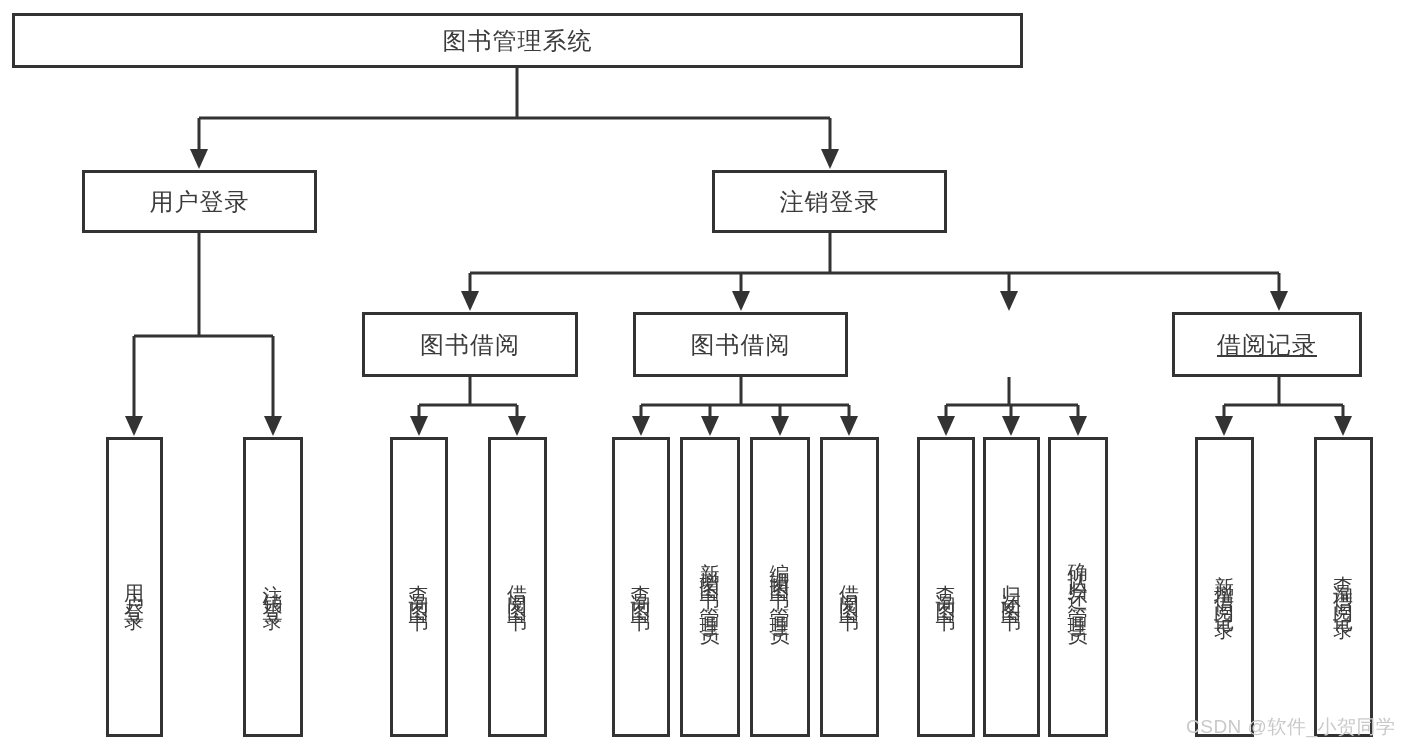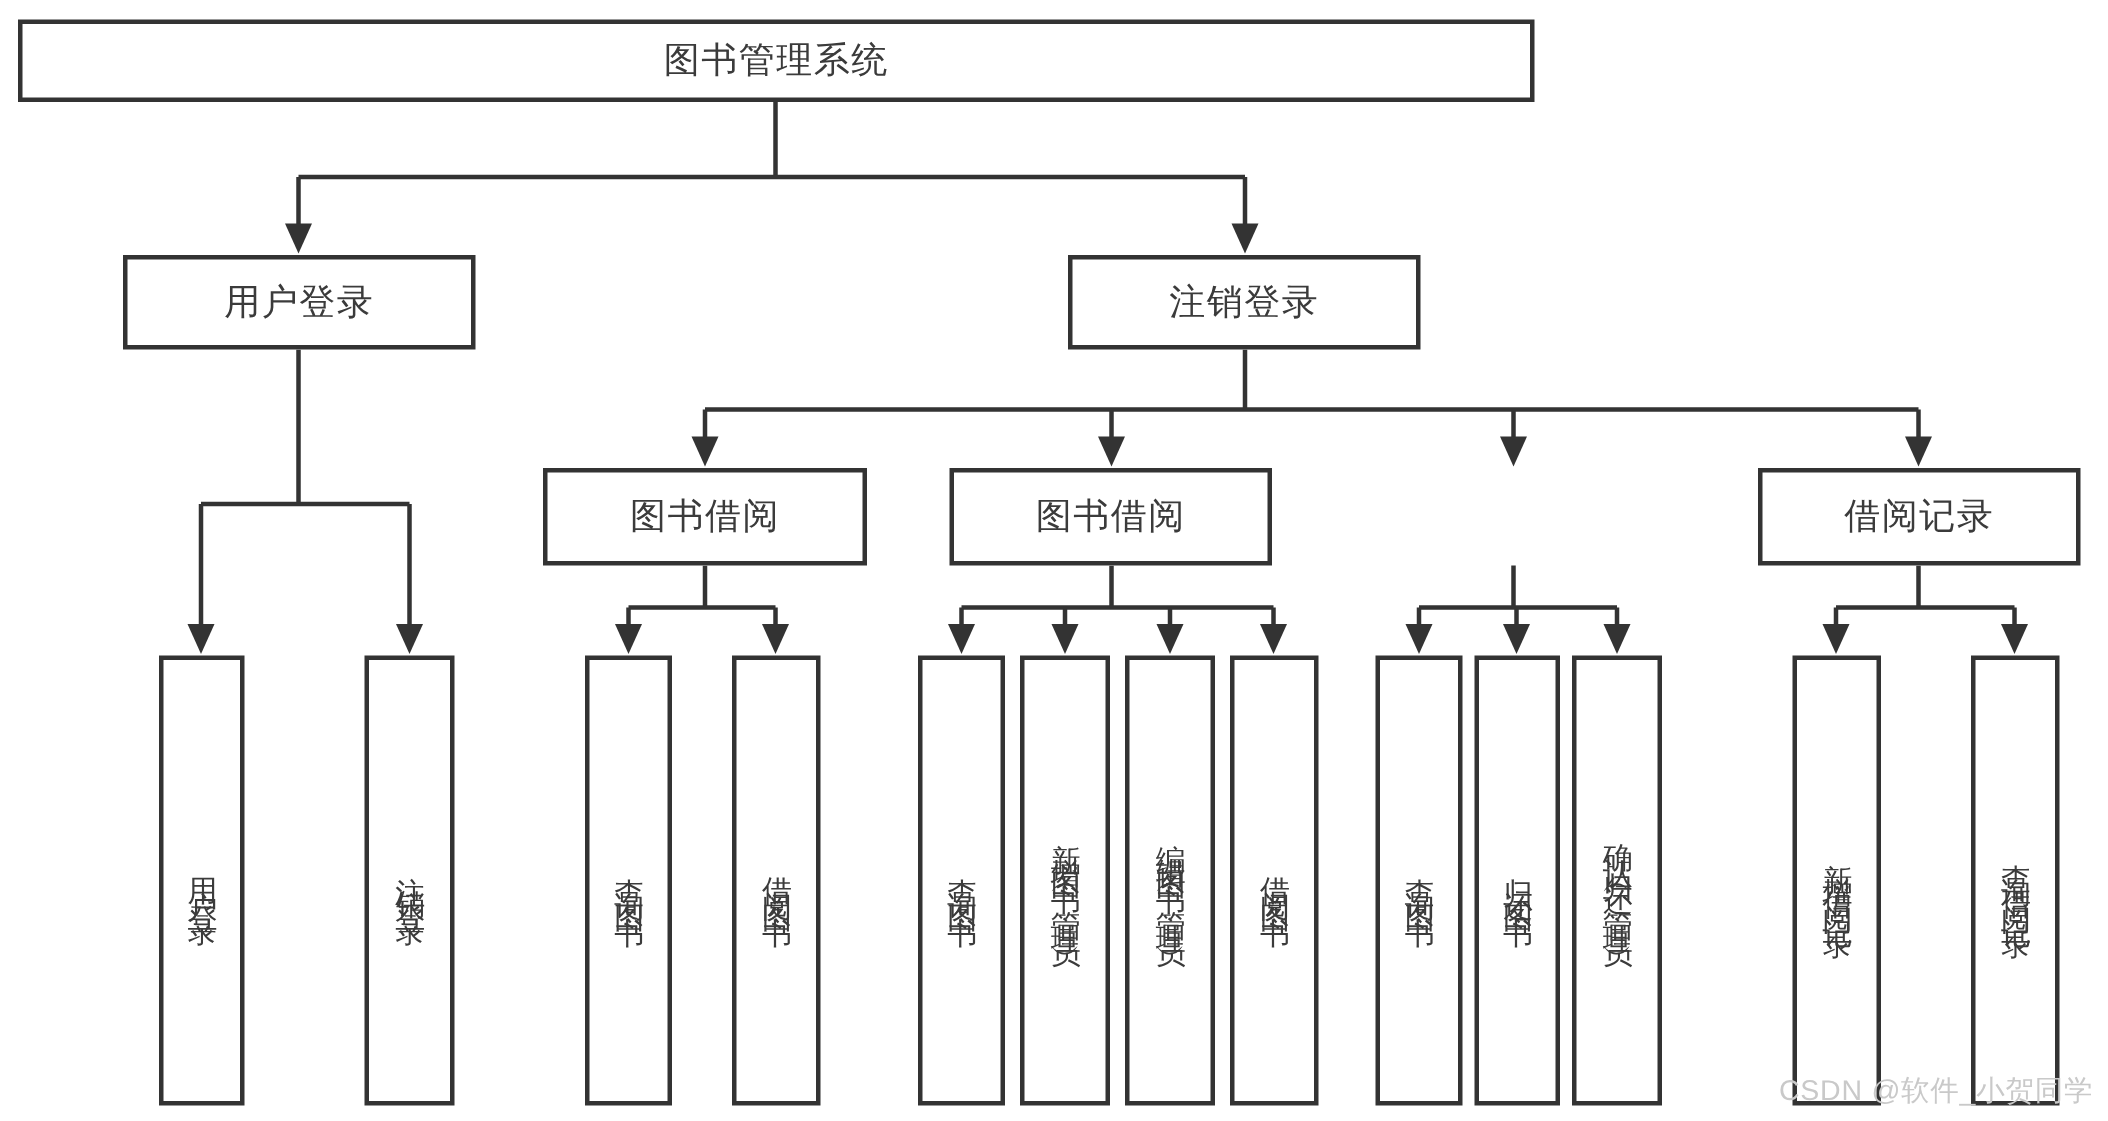--- a/index.html
+++ b/index.html
@@ -112,21 +112,21 @@
   <div class="node hbox" style="left:712px; top:170px; width:235px; height:63px;">
     <span>注销登录</span>
   </div>
 
   <div class="node hbox" style="left:362px; top:312px; width:216px; height:65px;">
     <span>图书借阅</span>
   </div>
   <div class="node hbox" style="left:633px; top:312px; width:215px; height:65px;">
     <span>图书借阅</span>
   </div>
-  <div class="node hbox" style="left:1172px; top:312px; width:215px; height:65px;">
+  <div class="node hbox" style="left:1172px; top:312px; width:190px; height:65px;text-decoration:underline;">
     <span>借阅记录</span>
   </div>
 
   <div class="node vbox" style="left:106px; top:437px; width:57px; height:300px;">
     <span>用户登录</span>
   </div>
   <div class="node vbox" style="left:243px; top:437px; width:60px; height:300px;">
     <span>注销登录</span>
   </div>
 

